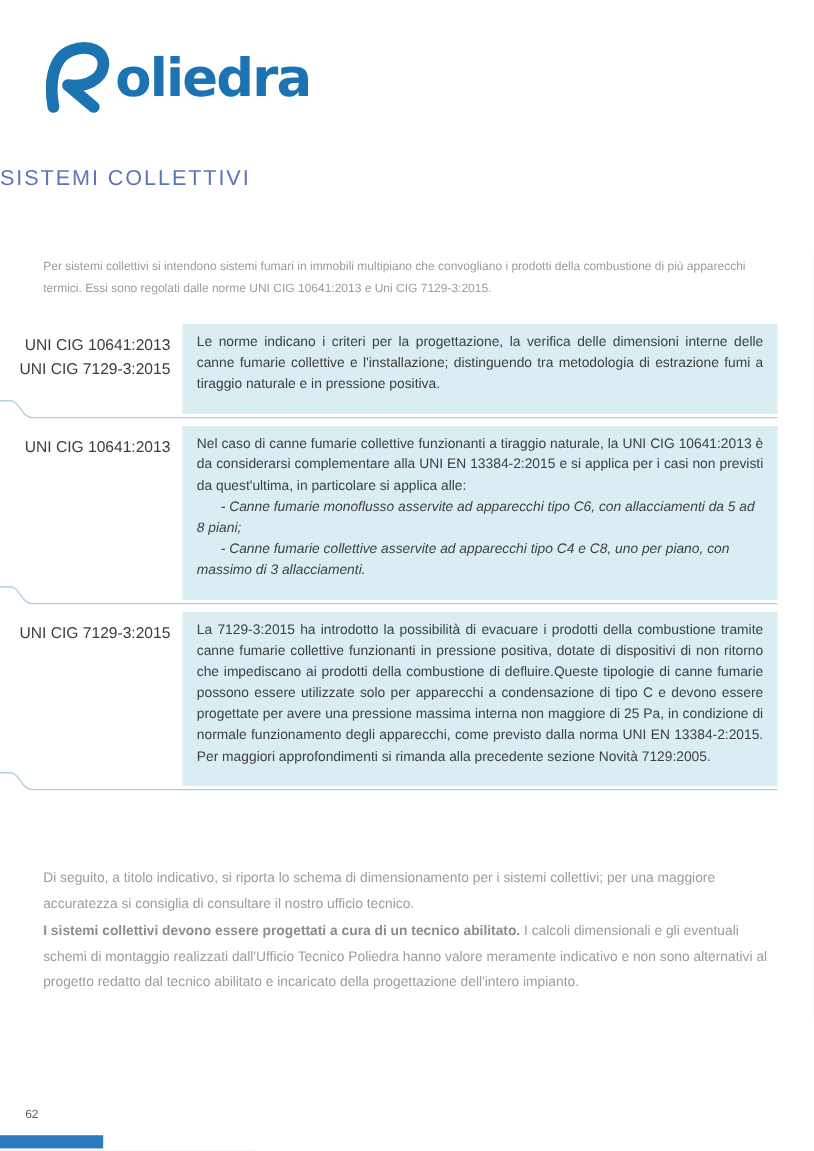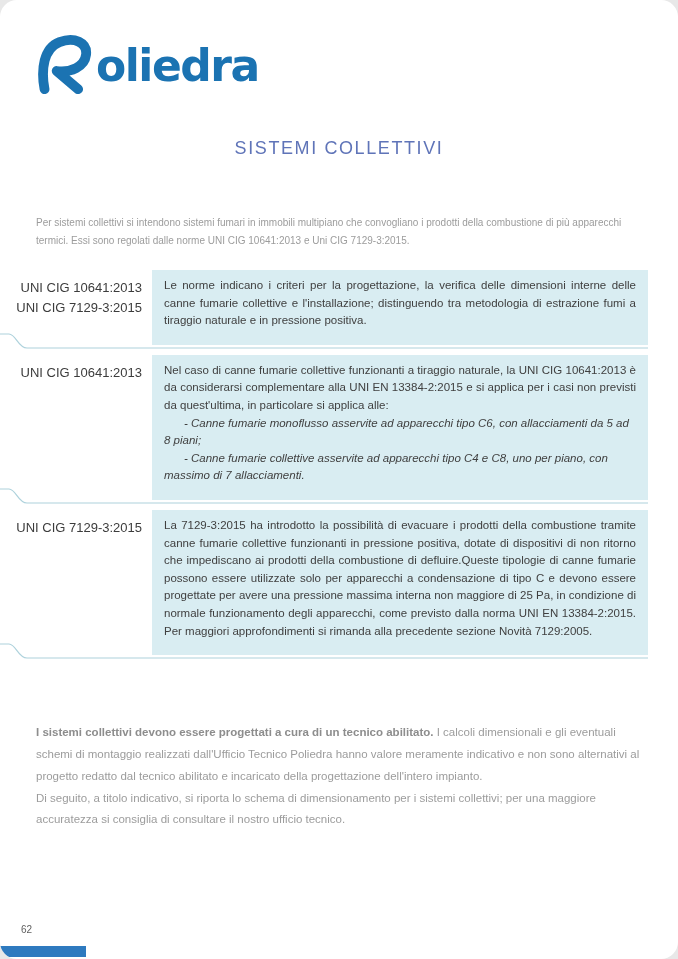--- a/index.html
+++ b/index.html
@@ -4,40 +4,38 @@
 <style>
   * { margin:0; padding:0; box-sizing:border-box; }
   html,body { background:#e8e8e8; }
   .page {
     position:relative;
     width:678px; height:959px;
     background:#ffffff;
     margin:0 auto;
     overflow:hidden;
     font-family:"Liberation Sans", sans-serif;
-    border-radius:17px;
   }
 
   
   .logo { position:absolute; top:34px; left:38px; display:flex; align-items:flex-end; }
   .logo-glyph { width:56px; height:60px; display:block; }
   .logo-word {
     font-family:"DejaVu Sans", sans-serif;
     font-weight:bold;
     font-size:44px;
     line-height:56px;
     color:#1b73b2;
     letter-spacing:-1.5px;
     margin-left:2px;
   }
 
   
   .sec-title {
     position:absolute; left:0; right:0;
-    text-align:center;
     color:#5f74b8;
     font-size:18px;
     letter-spacing:1.6px;
     font-weight:normal;
   }
   .sec-title.t1 { top:138px; }
   .sec-title.t2 { top:664px; }
 
   
   .intro {
@@ -114,21 +112,21 @@
       <path d="M0,3 L9,3 C16,3 18,17 27,17 L648,17" fill="none" stroke="#aed2dc" stroke-width="1.2"></path>
     </svg>
 
     <div class="norm-row">
       <div class="norm-label">
         <div>UNI CIG 10641:2013</div>
       </div>
       <div class="norm-cell">
         <p>Nel caso di canne fumarie collettive funzionanti a tiraggio naturale, la UNI CIG 10641:2013 è da considerarsi complementare alla UNI EN 13384-2:2015 e si applica per i casi non previsti da quest'ultima, in particolare si applica alle:</p>
         <p class="indent">- Canne fumarie monoflusso asservite ad apparecchi tipo C6, con allacciamenti da 5 ad 8 piani;</p>
-        <p class="indent">- Canne fumarie collettive asservite ad apparecchi tipo C4 e C8, uno per piano, con massimo di 7 allacciamenti.</p>
+        <p class="indent">- Canne fumarie collettive asservite ad apparecchi tipo C4 e C8, uno per piano, con massimo di 3 allacciamenti.</p>
       </div>
     </div>
     <svg class="sep" viewBox="0 0 678 20" preserveAspectRatio="none" xmlns="http://www.w3.org/2000/svg">
       <path d="M0,3 L9,3 C16,3 18,17 27,17 L648,17" fill="none" stroke="#aed2dc" stroke-width="1.2"></path>
     </svg>
 
     <div class="norm-row">
       <div class="norm-label">
         <div>UNI CIG 7129-3:2015</div>
       </div>
@@ -137,20 +135,20 @@
       </div>
     </div>
     <svg class="sep" viewBox="0 0 678 20" preserveAspectRatio="none" xmlns="http://www.w3.org/2000/svg">
       <path d="M0,3 L9,3 C16,3 18,17 27,17 L648,17" fill="none" stroke="#aed2dc" stroke-width="1.2"></path>
     </svg>
 
   </div>
 
 
   <div class="outro">
+    <p>Di seguito, a titolo indicativo, si riporta lo schema di dimensionamento per i sistemi collettivi; per una maggiore accuratezza si consiglia di consultare il nostro ufficio tecnico.</p>
     <p><span class="bold">I sistemi collettivi devono essere progettati a cura di un tecnico abilitato.</span><span> I calcoli dimensionali e gli eventuali schemi di montaggio realizzati dall'Ufficio Tecnico Poliedra hanno valore meramente indicativo e non sono alternativi al progetto redatto dal tecnico abilitato e incaricato della progettazione dell'intero impianto.</span></p>
-    <p>Di seguito, a titolo indicativo, si riporta lo schema di dimensionamento per i sistemi collettivi; per una maggiore accuratezza si consiglia di consultare il nostro ufficio tecnico.</p>
   </div>
 
   <div class="page-num">62</div>
   <div class="footer-bar"></div>
 
 </div>
 
 </body></html>

